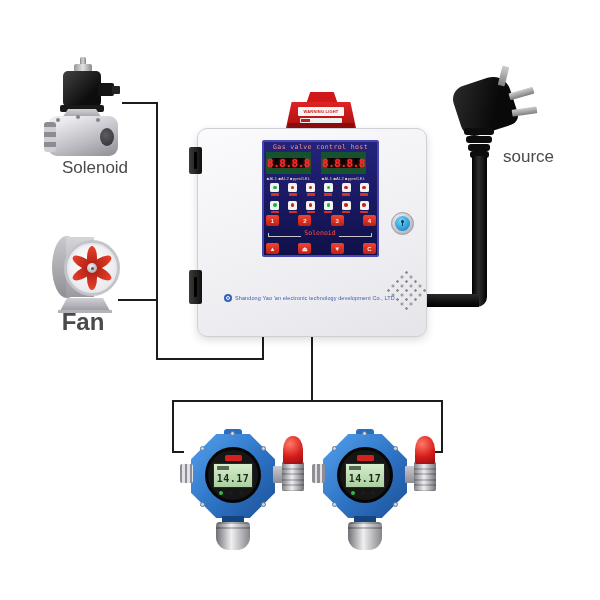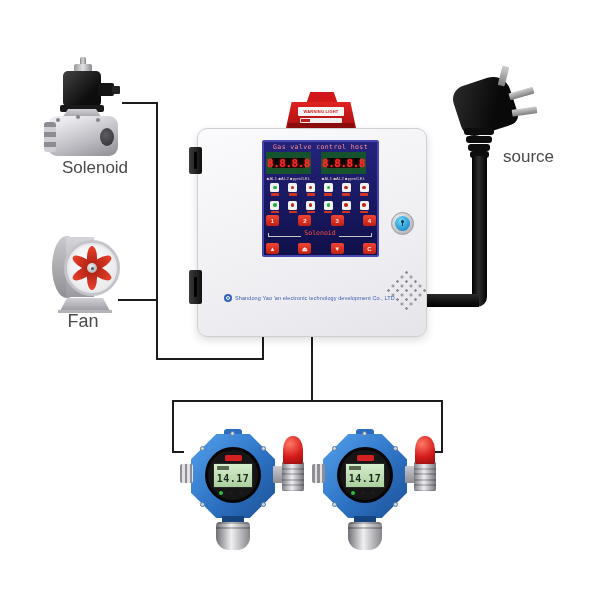--- a/index.html
+++ b/index.html
@@ -15,21 +15,21 @@
   .ln-up{left:262px;top:337px;width:2px;height:23px;}
   .ln-centerv{left:311px;top:337px;width:2px;height:65px;}
   .ln-mainh{left:172px;top:400px;width:271px;height:2px;}
   .ln-ldrop{left:172px;top:400px;width:2px;height:53px;}
   .ln-lstub{left:172px;top:451px;width:12px;height:2px;}
   .ln-rdrop{left:441px;top:400px;width:2px;height:53px;}
   .ln-rstub{left:434px;top:451px;width:9px;height:2px;}
   
   .devlabel{position:absolute;color:#4a4a4a;text-align:center;font-size:17px;line-height:19px;z-index:3;}
   .lbl-sol{left:28px;top:158px;width:134px;}
-  .lbl-fan{left:16px;top:312px;width:134px;font-size:18px;}
+  .lbl-fan{left:16px;top:312px;width:134px;font-size:24px;font-weight:bold;}
   .lbl-pow{left:503px;top:146px;width:95px;text-align:left;font-size:17px;line-height:21px;}
   
   .sol{left:44px;top:56px;width:76px;height:104px;z-index:2;}
   .sol-stem{left:36px;top:1px;width:6px;height:9px;background:linear-gradient(90deg,#8a8a8a,#d8d8d8,#808080);border-radius:2px;}
   .sol-nut{left:30px;top:8px;width:18px;height:8px;background:linear-gradient(90deg,#97979b,#e2e2e4,#8a8a8e);border-radius:2px;}
   .sol-coil{left:19px;top:15px;width:38px;height:36px;background:linear-gradient(135deg,#424242,#0d0d0d 70%);border-radius:5px;}
   .sol-flange{left:16px;top:49px;width:44px;height:7px;background:#191919;border-radius:2px;}
   .sol-gland{left:54px;top:27px;width:16px;height:13px;background:#141414;border-radius:2px;}
   .sol-glandtip{left:68px;top:30px;width:8px;height:8px;background:#242424;border-radius:1px;}
   .sol-bonnet{left:18px;top:53px;width:40px;height:9px;background:linear-gradient(180deg,#d2d2d6,#9e9ea4);

